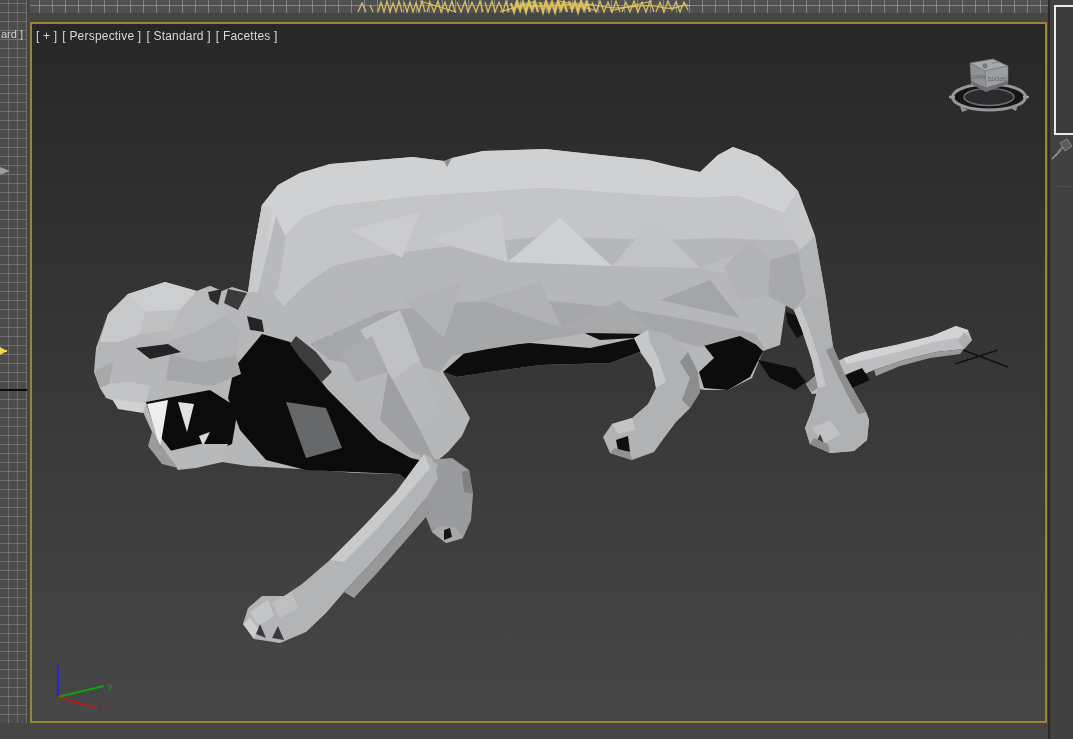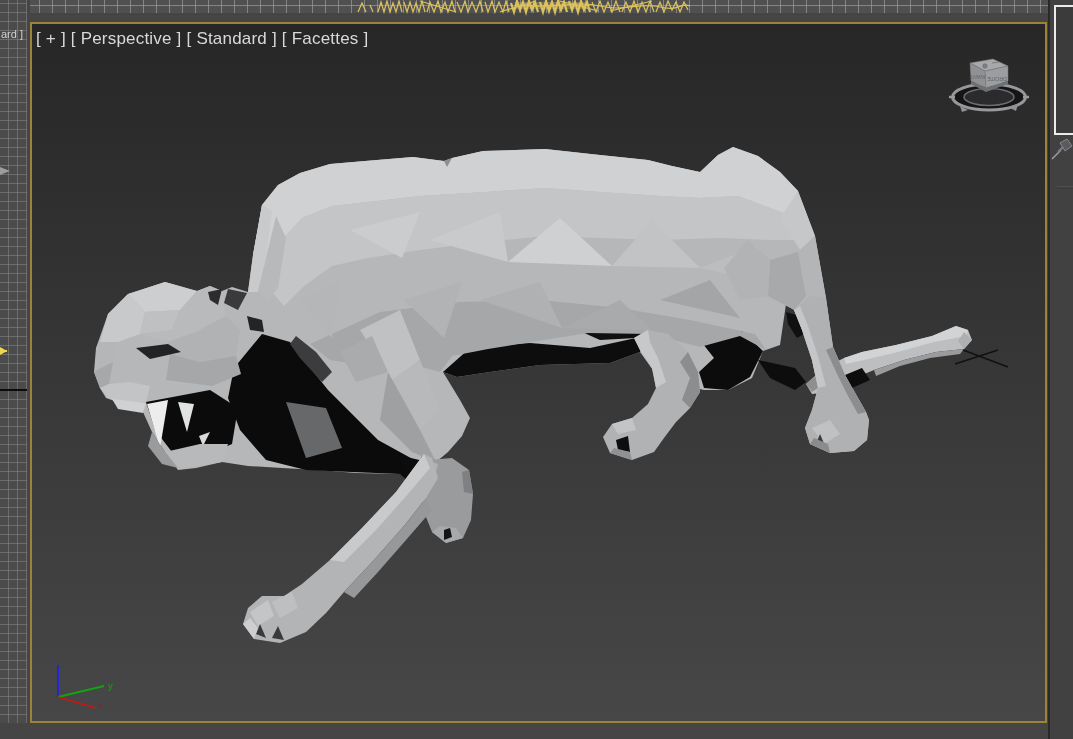--- a/index.html
+++ b/index.html
@@ -11,21 +11,21 @@
       repeating-linear-gradient(0deg,transparent 0 8px,rgba(135,135,135,.55) 8px 9px),
       repeating-linear-gradient(90deg,transparent 0 8px,rgba(135,135,135,.55) 8px 9px);}
   .top-strip{position:absolute;left:27px;top:0;width:1021px;height:13px;
     background-color:#505050;
     background-image:
       linear-gradient(transparent 0 5px,rgba(155,155,155,.7) 5px 6px,transparent 6px 13px),
       repeating-linear-gradient(90deg,transparent 0 12px,rgba(155,155,155,.7) 12px 13px);}
   .vdivider{position:absolute;left:27px;top:0;width:3px;height:739px;background:#454545;}
   .viewport{position:absolute;left:30px;top:22px;width:1013px;height:697px;
     border:2px solid #9b8338;background:linear-gradient(#272727,#474747);}
-  .vp-label{position:absolute;left:36px;top:29px;font-size:17px;color:#d9d9d9;
+  .vp-label{position:absolute;left:36px;top:29px;font-size:12px;color:#d9d9d9;
     letter-spacing:.2px;white-space:nowrap;}
   .vp-label span{margin-right:5px;cursor:default;}
   .ard-label{position:absolute;left:1px;top:28px;font-size:11px;color:#d2d2d2;white-space:nowrap;}
   .right-panel{position:absolute;left:1048px;top:0;width:25px;height:739px;
     background:#414141;border-left:2px solid #292929;box-sizing:border-box;}
   .white-frame{position:absolute;left:1054px;top:5px;width:26px;height:126px;
     border:2px solid #ebebeb;background:#3b3b3b;}
   svg.overlay{position:absolute;left:0;top:0;pointer-events:none;}
 </style>
 </head>

